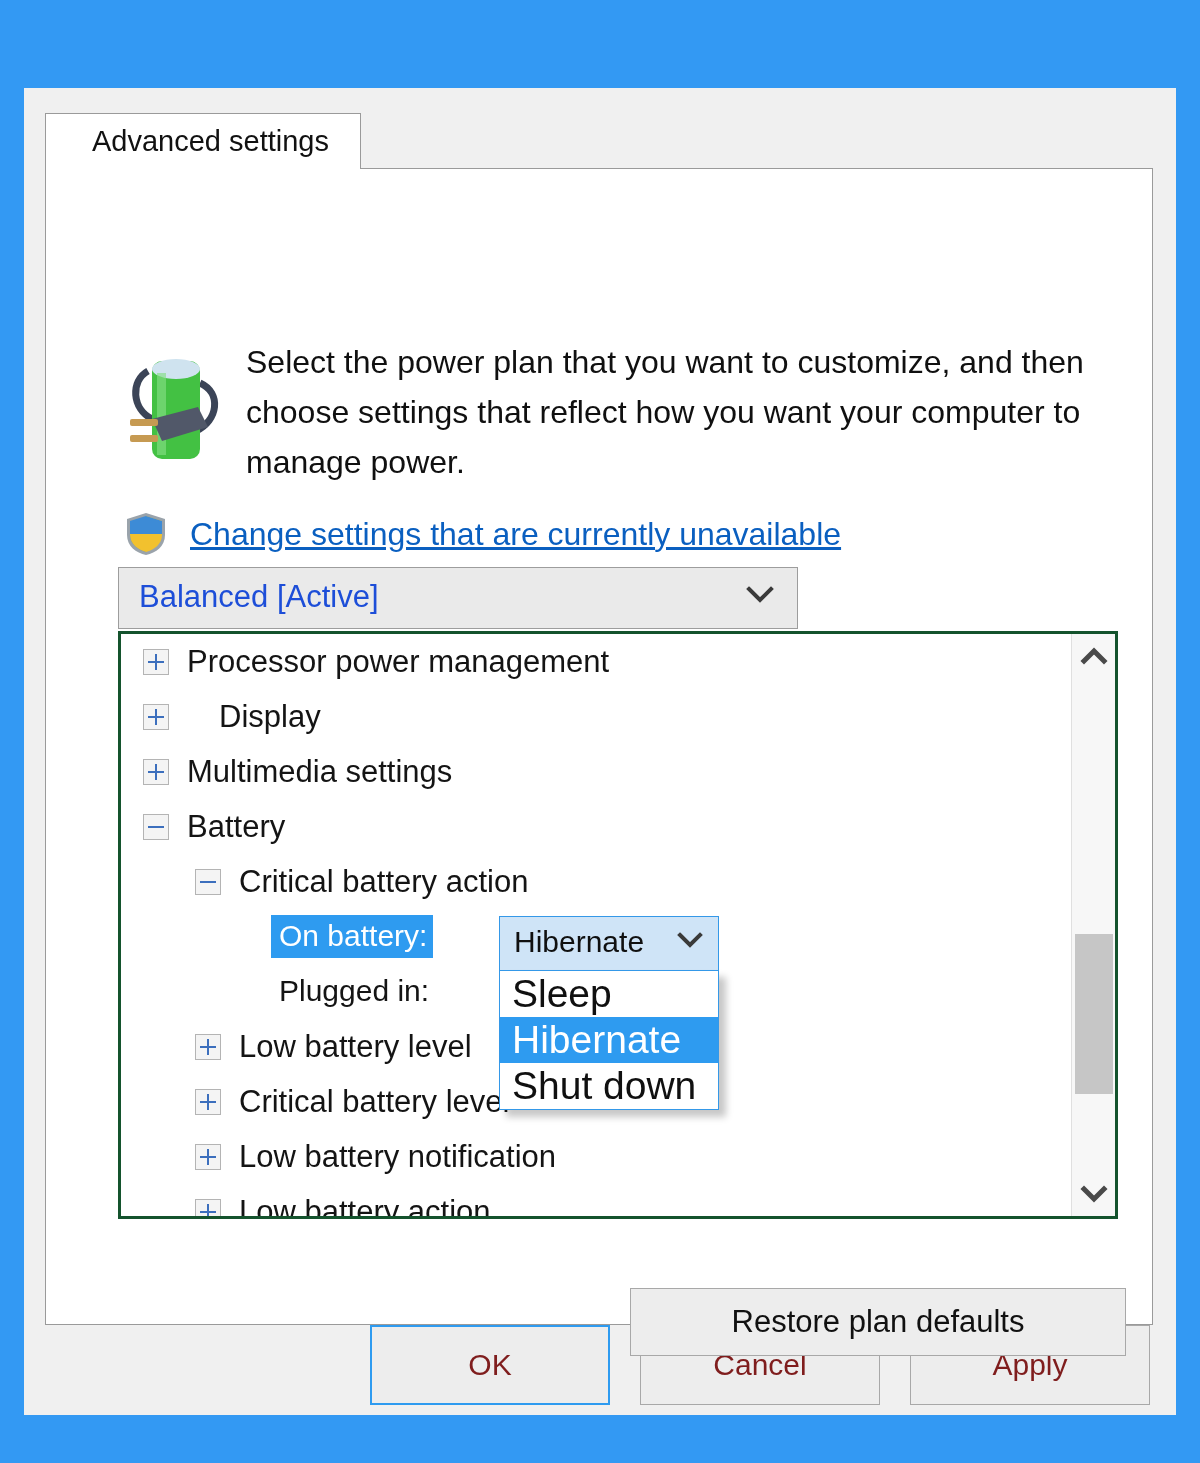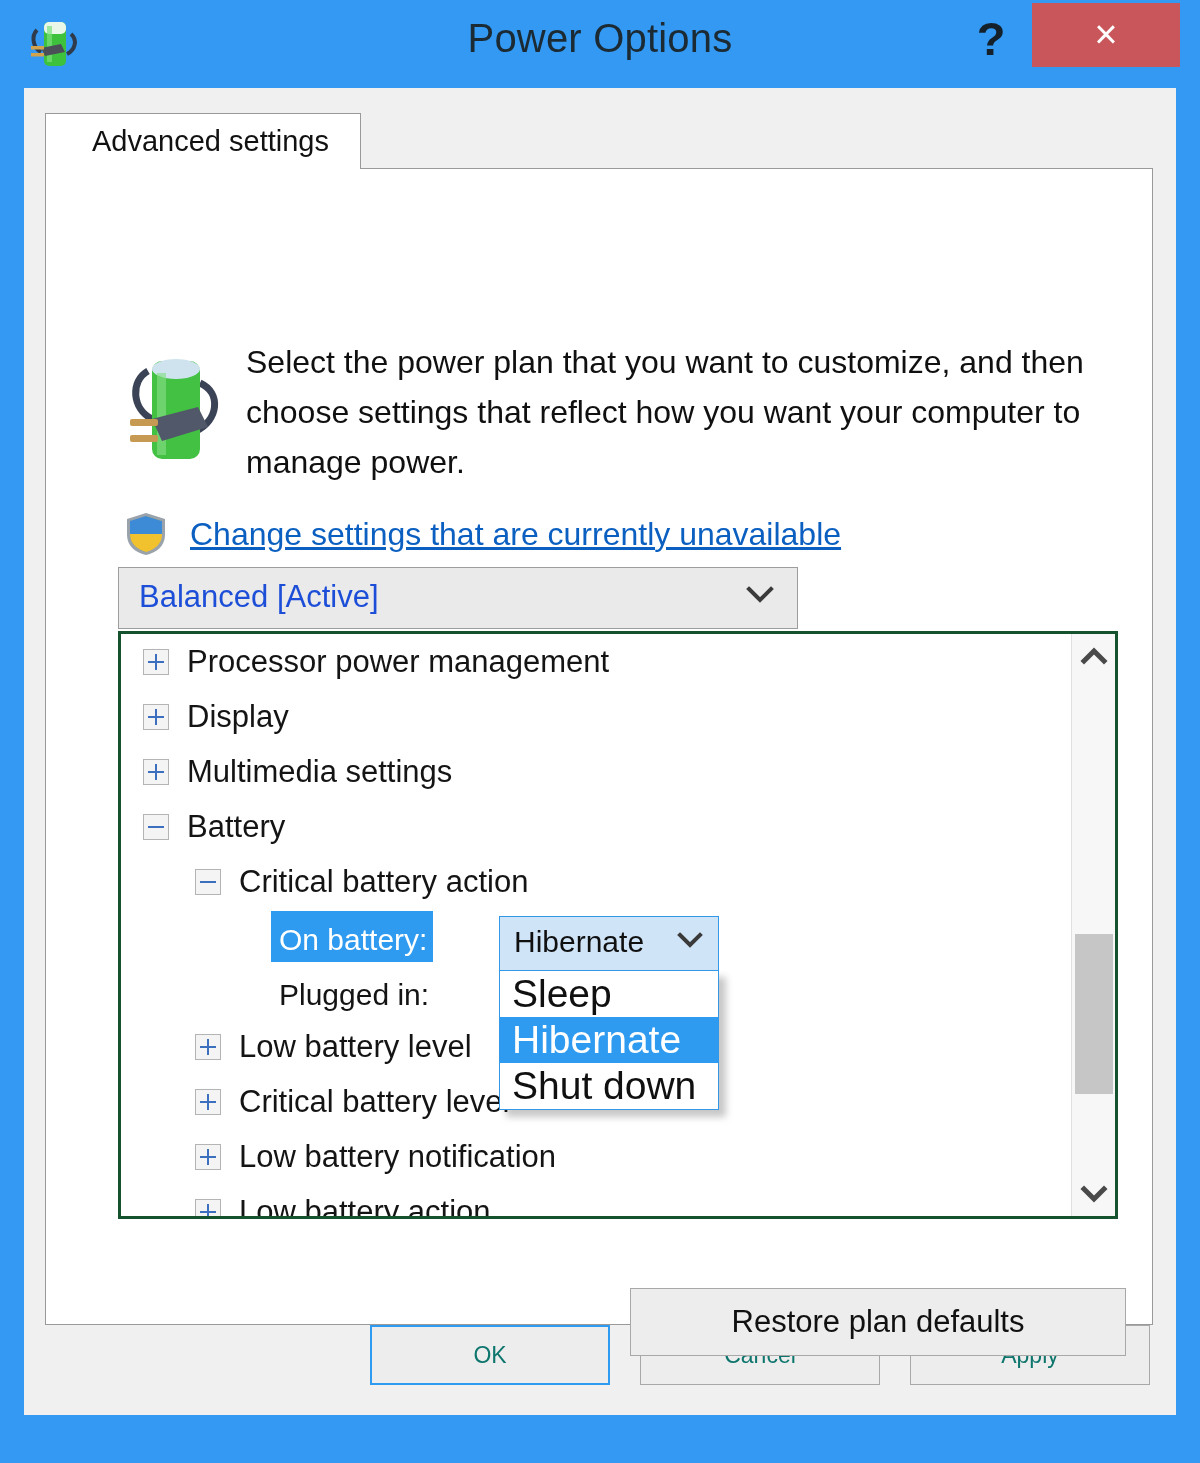--- a/index.html
+++ b/index.html
@@ -223,21 +223,21 @@
   .val-row {
     position: relative;
     height: 55px;
     display: flex;
     align-items: center;
     white-space: nowrap;
   }
   .val-name {
     font-size: 30px;
     color: #141414;
-    padding: 12px 6px 5px 8px;
+    padding: 4px 6px 5px 8px;
   }
   .val-name.selected {
     background: #2e9bf0;
     color: #ffffff;
   }
 
   
   #tree-scrollbar {
     position: absolute;
     right: 0; top: 0;
@@ -323,56 +323,37 @@
 
   
   #footer {
     position: absolute;
     left: 0; bottom: 0;
     width: 1152px; height: 108px;
   }
   .fbtn {
     position: absolute;
     top: 18px;
-    width: 240px; height: 60px;
+    width: 240px; height: 80px;
     background: #ededed;
     border: 1px solid #a8a8a8;
     box-sizing: border-box;
-    font-size: 23px;
-    color: #0f766e;
+    font-size: 30px;
+    color: #7f1d1d;
     cursor: pointer;
   }
   #btn-ok     { left: 346px; border: 2px solid #2e9bf0; }
   #btn-cancel { left: 616px; }
   #btn-apply  { left: 886px; }
 </style>
 </head>
 <body>
 
 <div id="window">
 
-  <div id="titlebar">
-    <div id="title-icon">
-      <svg width="58" height="58" viewBox="0 0 58 58">
-        <path d="M12 16 C6 22, 8 34, 16 38" stroke="#2f3a4a" stroke-width="4" fill="none"></path>
-        <path d="M46 20 C53 26, 50 36, 42 40" stroke="#2f3a4a" stroke-width="4" fill="none"></path>
-        <rect x="19" y="8" width="22" height="44" rx="5" fill="#3ec23e"></rect>
-        <rect x="19" y="8" width="22" height="12" rx="5" fill="#e8f7e8"></rect>
-        <rect x="22" y="12" width="5" height="36" fill="#7ae07a" opacity="0.7"></rect>
-        <path d="M16 34 L36 30 L40 38 L20 42 Z" fill="#4b4f58"></path>
-        <rect x="6" y="32" width="13" height="3.5" fill="#d2a24c"></rect>
-        <rect x="6" y="39" width="13" height="3.5" fill="#d2a24c"></rect>
-      </svg>
-    </div>
-    <div id="title-text">Power Options</div>
-    <div id="help-button">?</div>
-    <div id="close-button">
-      <div class="x">×</div>
-    </div>
-  </div>
 
   <div id="dialog">
 
     <div id="tabstrip">
 
       <div id="tab-advanced">
         <span class="lbl">Advanced settings</span>
       </div>
 
       <div id="tabpanel">
@@ -415,21 +396,21 @@
         </div>
 
         <div id="treeview">
           <div id="tree-rows">
 
             <div class="tree-row" style="padding-left:22px;">
               <span class="pm-box plus"></span>
               <span class="tree-label">Processor power management</span>
             </div>
 
-            <div class="tree-row" style="padding-left:22px;">
+            <div class="tree-row" style="padding-left:22px;gap:32px;">
               <span class="pm-box plus"></span>
               <span class="tree-label">Display</span>
             </div>
 
             <div class="tree-row" style="padding-left:22px;">
               <span class="pm-box plus"></span>
               <span class="tree-label">Multimedia settings</span>
             </div>
 
             <div class="tree-row" style="padding-left:22px;">

